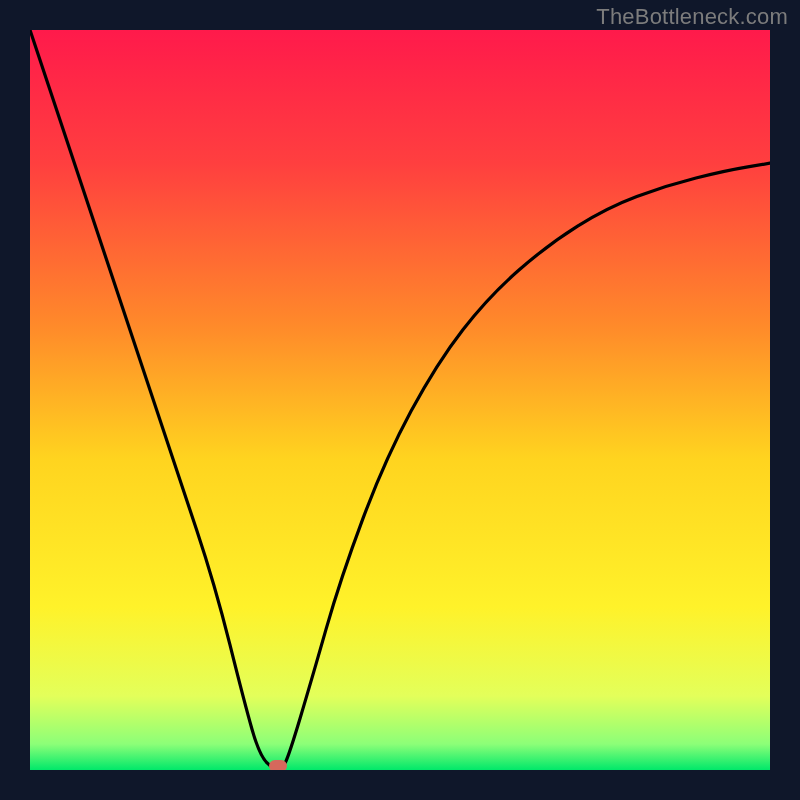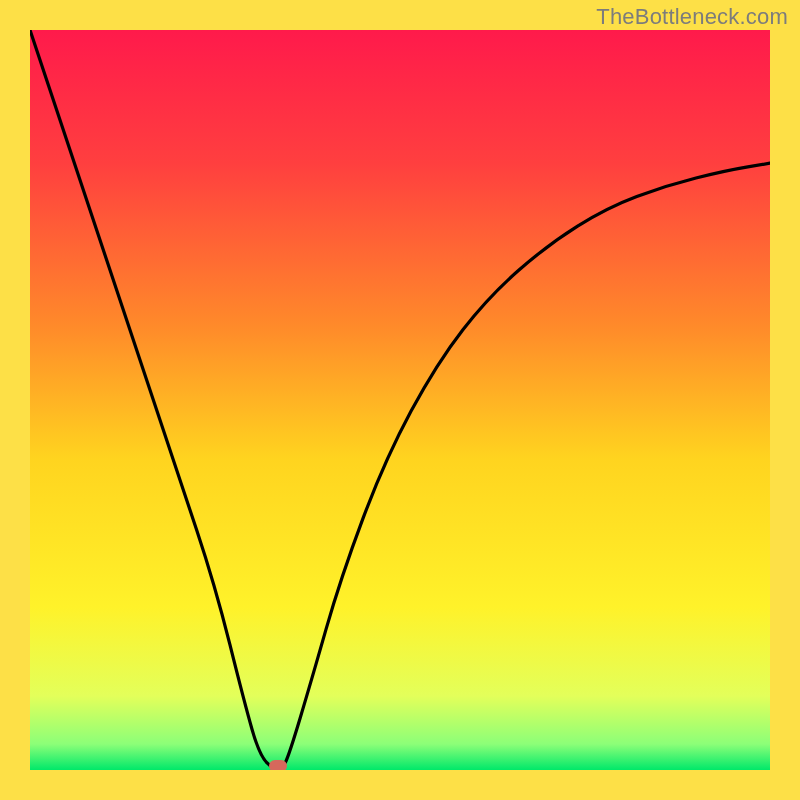--- a/index.html
+++ b/index.html
@@ -10,21 +10,21 @@
     overflow: hidden;
     background: #000;
     font-family: Arial, Helvetica, sans-serif;
   }
   .frame {
     position: absolute;
     top: 0;
     left: 0;
     width: 800px;
     height: 800px;
-    background: #fde047;
+    background: #0f172a;
   }
   .plot-area {
     position: absolute;
     top: 30px;
     left: 30px;
     width: 740px;
     height: 740px;
     overflow: hidden;
   }
   .gradient {

